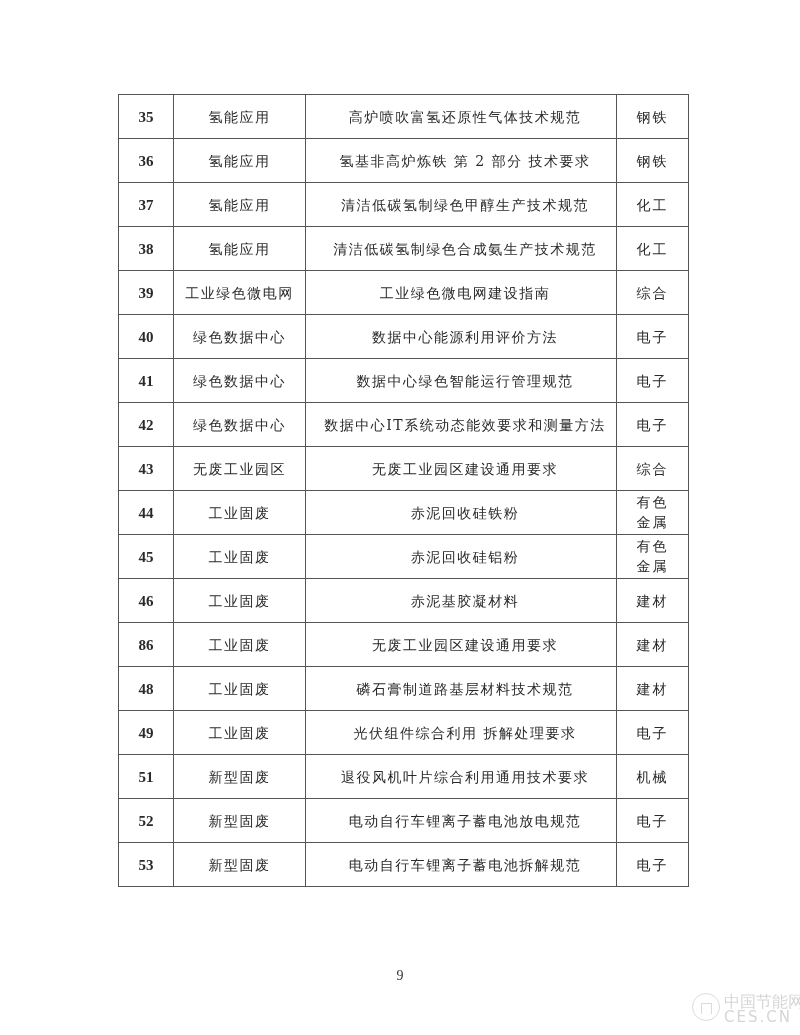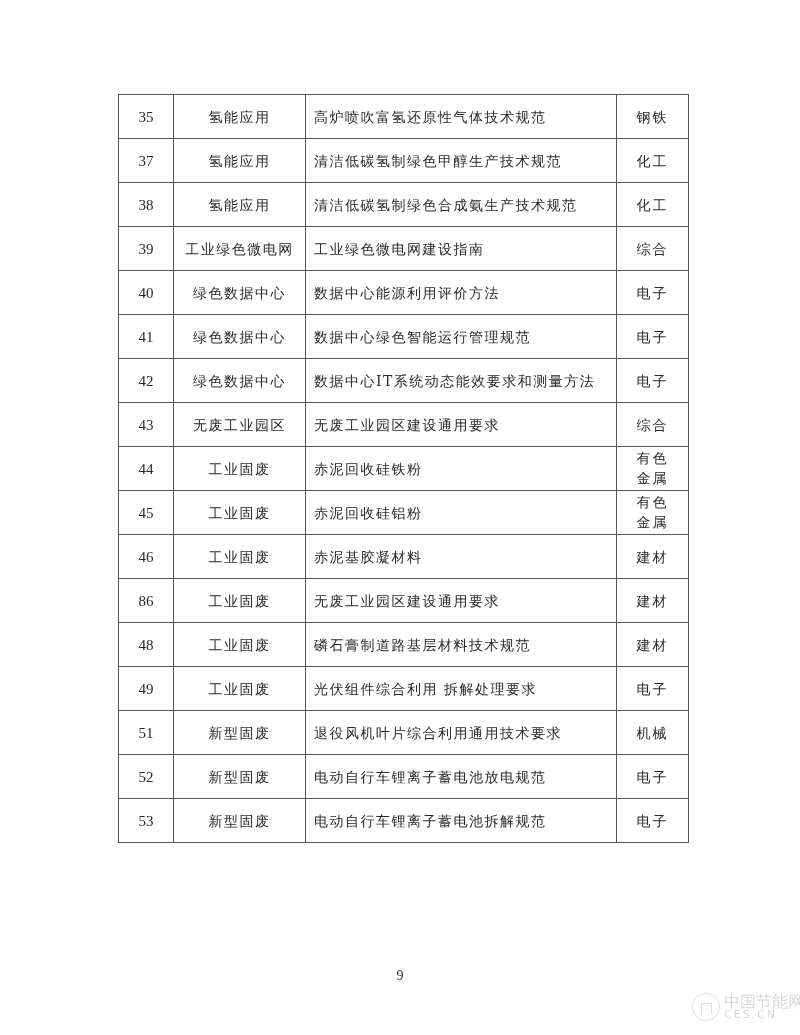--- a/index.html
+++ b/index.html
@@ -37,23 +37,24 @@
       vertical-align: middle;
       font-size: 14px;
       line-height: 20px;
       letter-spacing: 1.5px;
       color: #2a2a2a;
     }
     table.std-table td.col-num {
       font-family: "Liberation Serif", "DejaVu Serif", serif;
       font-size: 15px;
       letter-spacing: 0;
+      font-weight: bold;
     }
     table.std-table td.col-name {
-      text-align: left;
+      text-align: center;
       padding-left: 8px;
     }
     table.std-table td.col-industry {
       font-size: 14px;
       letter-spacing: 2px;
     }
     .industry-multi {
       display: inline-block;
       width: 32px;
       line-height: 20px;
@@ -100,21 +101,21 @@
       font-family: "DejaVu Sans", sans-serif;
       font-size: 16px;
       color: #888;
       letter-spacing: 0px;
       white-space: nowrap;
     }
     .watermark .wm-en {
       position: absolute;
       left: 34px; top: 18px;
       font-family: "DejaVu Sans", sans-serif;
-      font-size: 11px;
+      font-size: 15px;
       color: #888;
       letter-spacing: 2px;
       white-space: nowrap;
     }
   </style>
 </head>
 <body>
 
 <div class="page">
 
@@ -127,20 +128,26 @@
     </colgroup>
     <tbody id="table-body">
 
     <tr>
           <td class="col-num">35</td>
           <td class="col-category">氢能应用</td>
           <td class="col-name">高炉喷吹富氢还原性气体技术规范</td>
           <td class="col-industry">钢铁</td>
         </tr>
         <tr>
+          <td class="col-num">36</td>
+          <td class="col-category">氢能应用</td>
+          <td class="col-name">氢基非高炉炼铁 第 2 部分 技术要求</td>
+          <td class="col-industry">钢铁</td>
+        </tr>
+        <tr>
           <td class="col-num">37</td>
           <td class="col-category">氢能应用</td>
           <td class="col-name">清洁低碳氢制绿色甲醇生产技术规范</td>
           <td class="col-industry">化工</td>
         </tr>
         <tr>
           <td class="col-num">38</td>
           <td class="col-category">氢能应用</td>
           <td class="col-name">清洁低碳氢制绿色合成氨生产技术规范</td>
           <td class="col-industry">化工</td>

